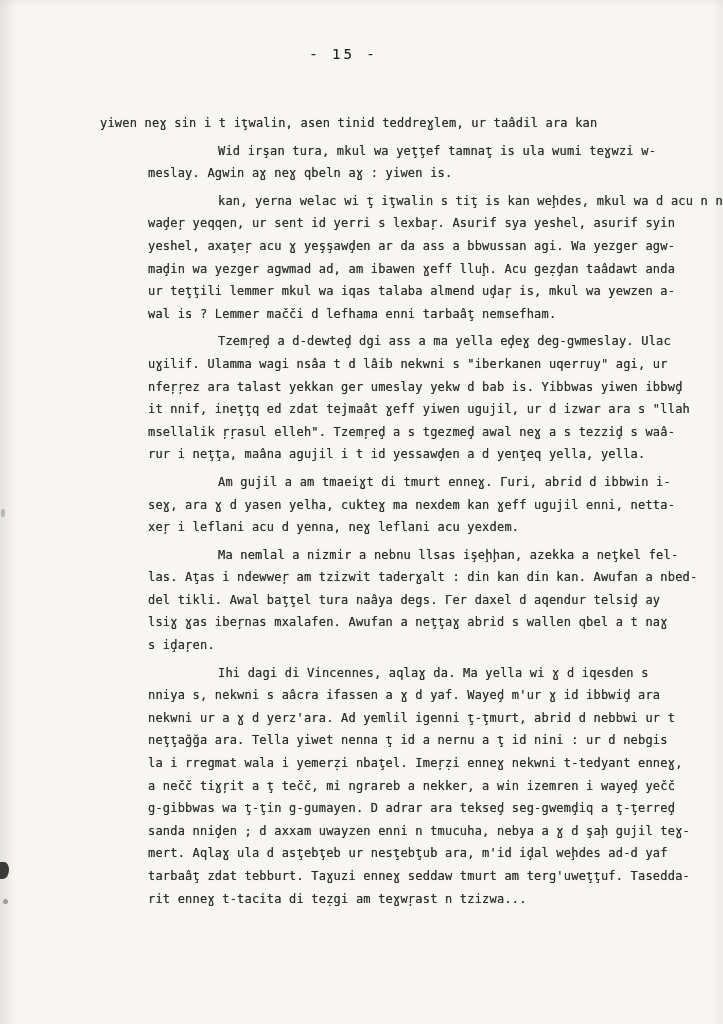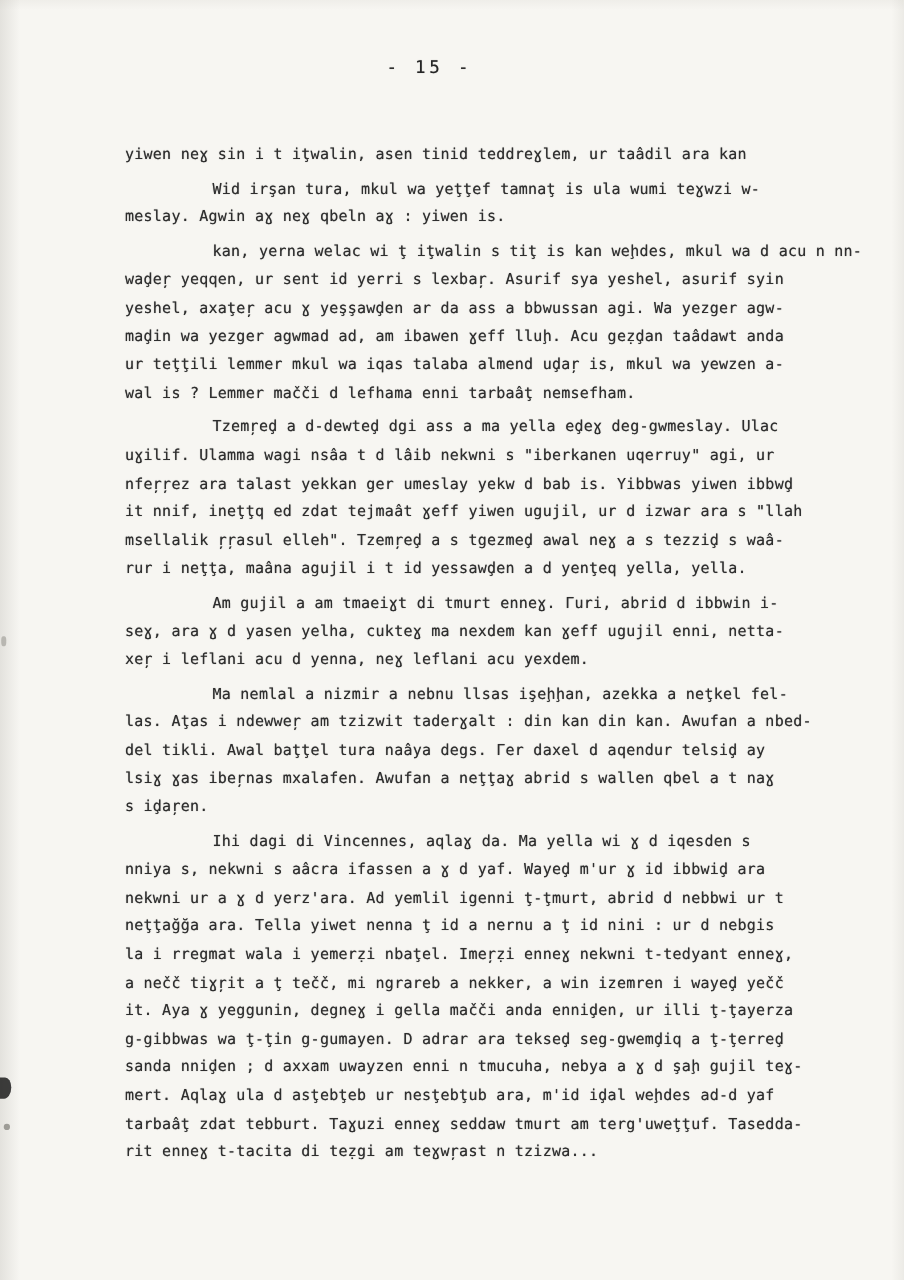--- a/index.html
+++ b/index.html
@@ -37,20 +37,21 @@
     position: absolute;
     top: 112px;
     left: 100px;
     width: 560px;
   }
   .paragraph {
     margin: 0;
   }
   .paragraph + .paragraph {
     margin-top: 5px;
+    margin-left: 48px;
   }
   .paragraph.indent .line:first-child {
     padding-left: 70px;
   }
   .line {
     font-size: 12px;
     line-height: 22.6px;
     letter-spacing: 0.2px;
     white-space: pre;
     color: #2e2e2e;
@@ -130,21 +131,20 @@
         <div class="line">lsiɣ ɣas ibeŗnas mxalafen. Awufan a neţţaɣ abrid s wallen qbel a t naɣ</div>
         <div class="line">s iḑaŗen.</div>
       </div>
       <div class="paragraph indent">
         <div class="line">Ihi dagi di Vincennes, aqlaɣ da. Ma yella wi ɣ d iqesden s</div>
         <div class="line">nniya s, nekwni s aâcra ifassen a ɣ d yaf. Wayeḑ m'ur ɣ id ibbwiḑ ara</div>
         <div class="line">nekwni ur a ɣ d yerz'ara. Ad yemlil igenni ţ-ţmurt, abrid d nebbwi ur t</div>
         <div class="line">neţţağğa ara. Tella yiwet nenna ţ id a nernu a ţ id nini : ur d nebgis</div>
         <div class="line">la i rregmat wala i yemerẓi nbaţel. Imeŗẓi enneɣ nekwni t-tedyant enneɣ,</div>
         <div class="line">a nečč tiɣŗit a ţ tečč, mi ngrareb a nekker, a win izemren i wayeḑ yečč</div>
-        <div class="line">it. Aya ɣ yeggunin, degneɣ i gella mačči anda enniḑen, ur illi ţ-ţayerza</div>
         <div class="line">g-gibbwas wa ţ-ţin g-gumayen. D adrar ara tekseḑ seg-gwemḑiq a ţ-ţerreḑ</div>
         <div class="line">sanda nniḑen ; d axxam uwayzen enni n tmucuha, nebya a ɣ d şaḩ gujil teɣ-</div>
         <div class="line">mert. Aqlaɣ ula d asţebţeb ur nesţebţub ara, m'id iḑal weḩdes ad-d yaf</div>
         <div class="line">tarbaâţ zdat tebburt. Taɣuzi enneɣ seddaw tmurt am terg'uweţţuf. Tasedda-</div>
         <div class="line">rit enneɣ t-tacita di teẓgi am teɣwŗast n tzizwa...</div>
       </div>
     </div>
 
   <div class="speck-1"></div>
   <div class="speck-2"></div>

